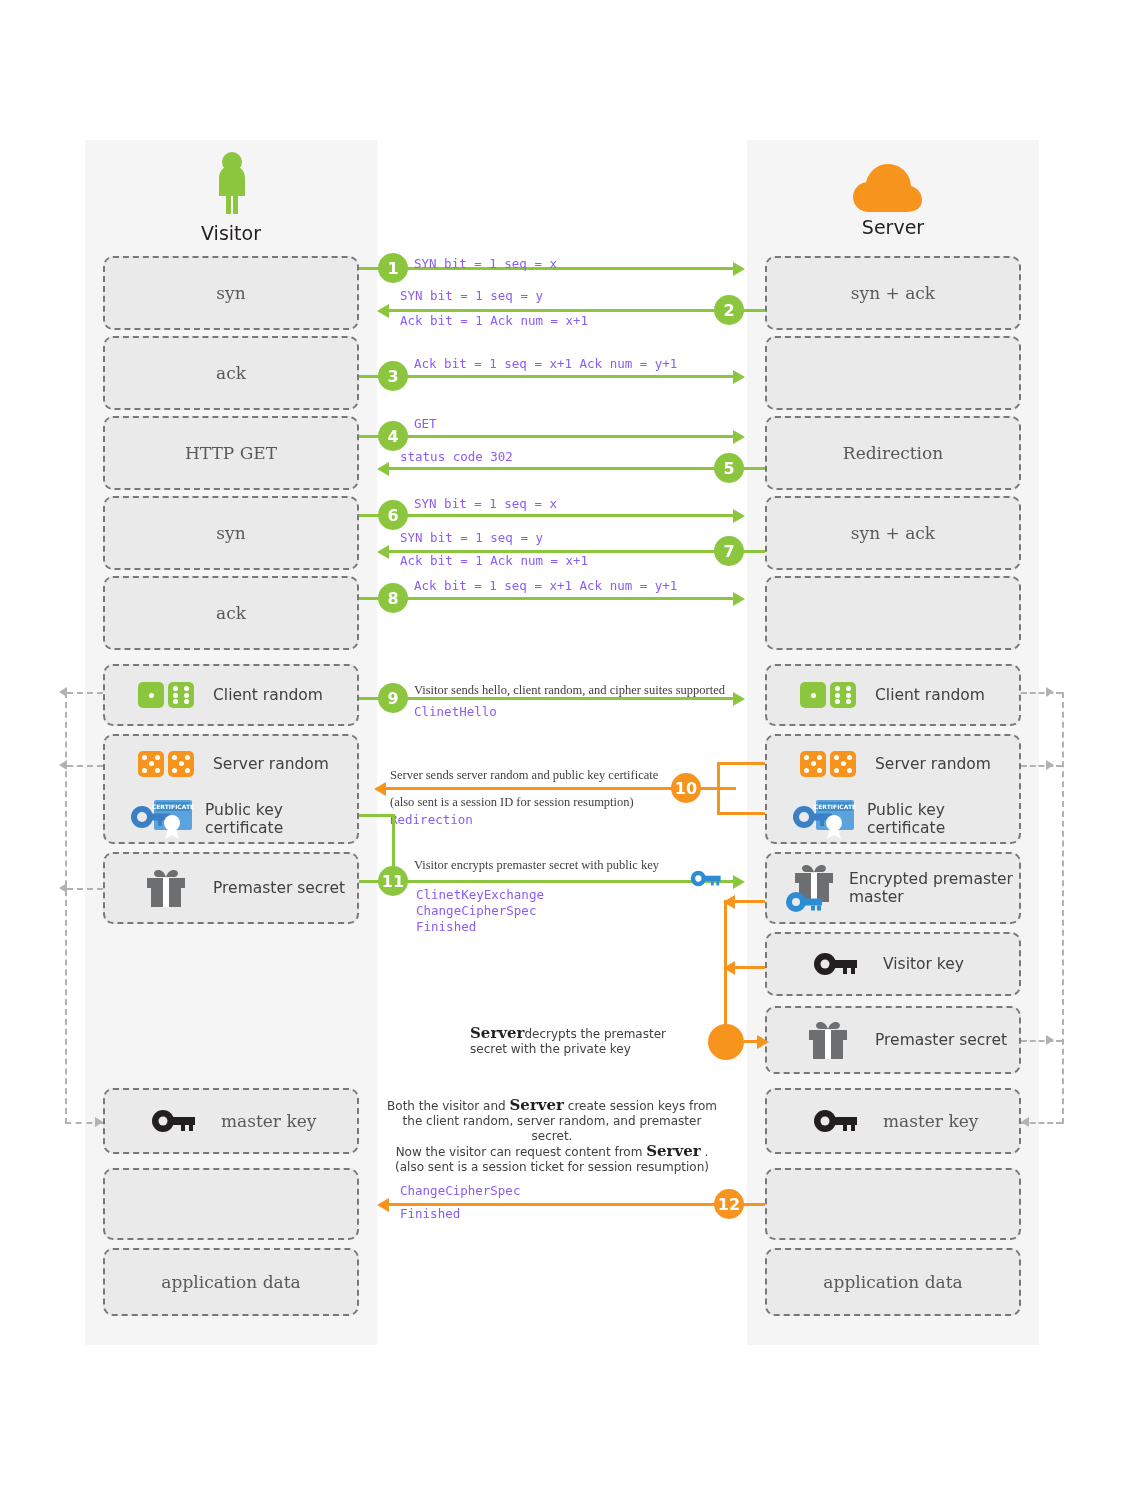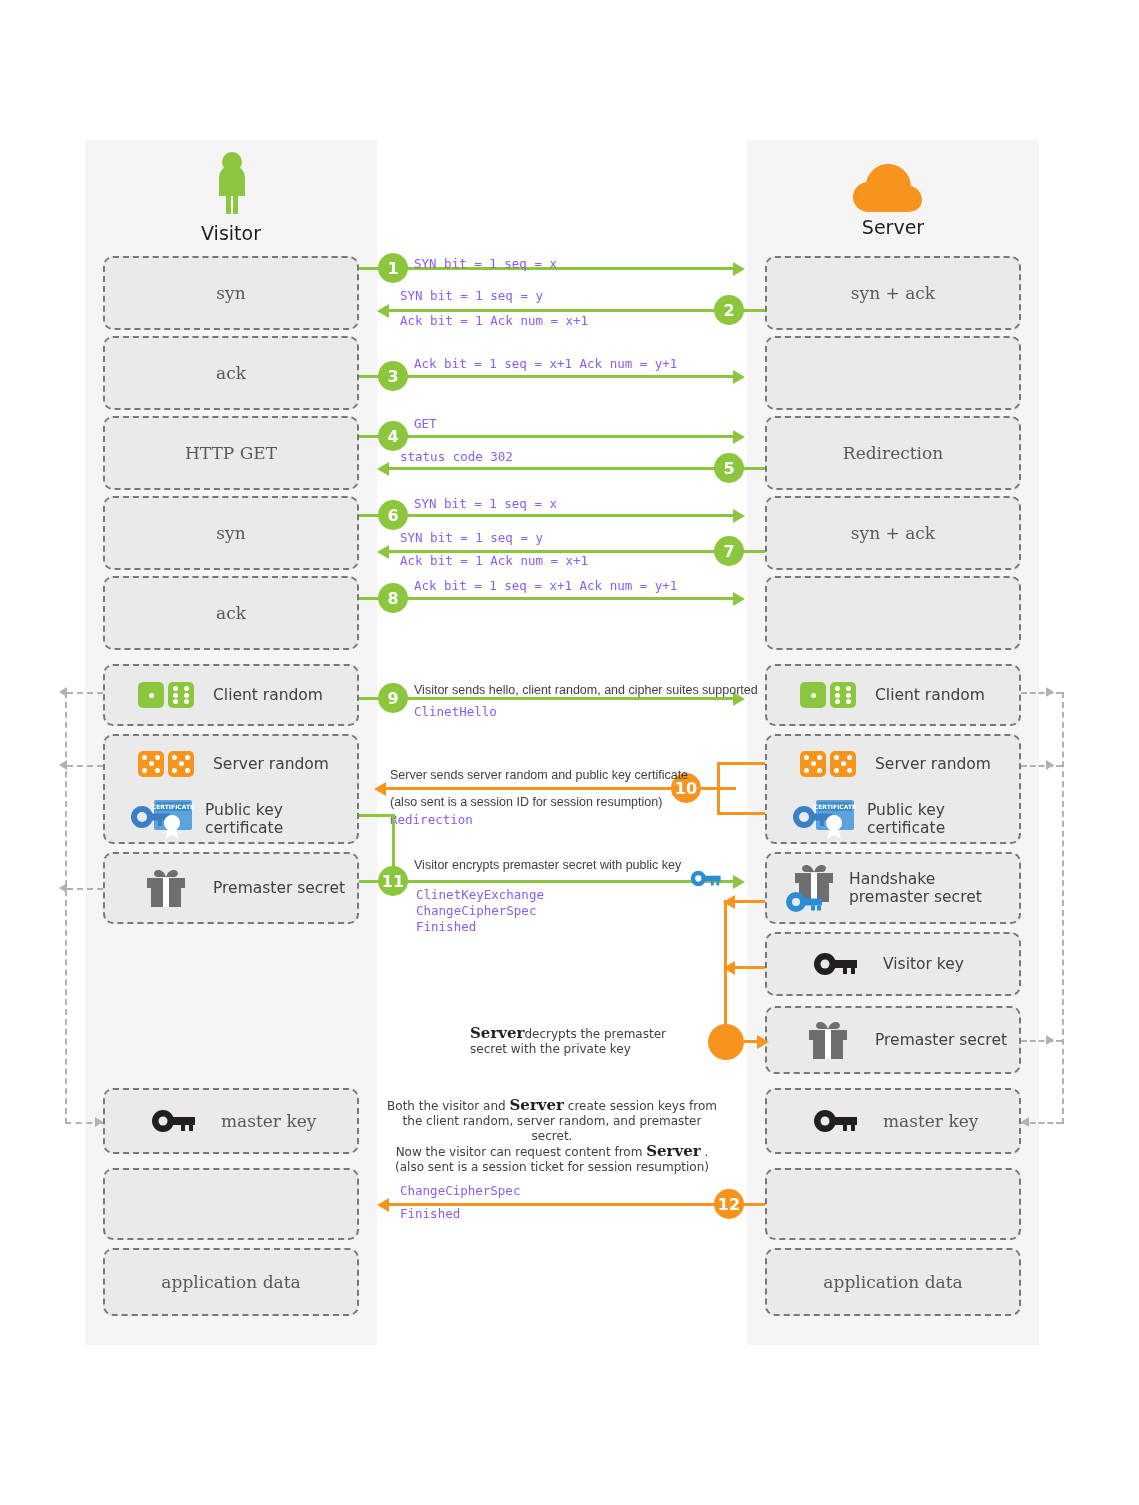--- a/index.html
+++ b/index.html
@@ -87,21 +87,21 @@
   .step.g{background:#8cc63e;}
   .step.o{background:#f7941e;}
   .step.s30{width:30px;height:30px;font-size:16px;}
 
   
   .mono{
     font-family:"DejaVu Sans Mono","Liberation Mono",monospace;
     font-size:12.5px;color:#8b5cf6;white-space:pre;line-height:16px;
   }
   .sans{
-    font-family:Liberation Sans, sans-serif;
+    font-family:Liberation Serif, serif;
     font-size:12.5px;color:#414042;white-space:nowrap;line-height:16px;
   }
   .sansc{
     font-family:"DejaVu Sans","Liberation Sans",sans-serif;
     font-size:12px;color:#414042;line-height:15px;text-align:center;
   }
   .servword{
     font-family:"DejaVu Serif","Liberation Serif",serif;
     font-weight:bold;font-size:15px;color:#231f20;
   }
@@ -359,21 +359,21 @@
           <rect x="11" y="11" width="38" height="10" fill="#6d6e70"></rect>
           <rect x="15" y="21" width="30" height="19" fill="#6d6e70"></rect>
           <rect x="27" y="11" width="6" height="29" fill="#ffffff"></rect>
           <circle cx="12" cy="40" r="10" fill="#2d8dd4"></circle>
           <circle cx="12" cy="40" r="4" fill="#eaeaea"></circle>
           <rect x="20" y="36.5" width="18" height="7" fill="#2d8dd4"></rect>
           <rect x="27" y="43.5" width="4" height="5" fill="#2d8dd4"></rect>
           <rect x="33" y="43.5" width="4" height="5" fill="#2d8dd4"></rect>
         </svg>
       </span>
-      <span class="tx" style="margin-left:8px;">Handshake premaster secret</span>
+      <span class="tx" style="margin-left:8px;">Encrypted premaster master</span>
     </div>
   </div>
 
   <div class="abs dbox" style="left:765px;top:932px;width:256px;height:64px;">
     <div class="row" style="height:60px;padding-left:38px;">
       <span class="ic">
         <svg width="46" height="26" viewBox="0 0 46 26">
           <circle cx="12" cy="13" r="11" fill="#231f20"></circle>
           <circle cx="12" cy="13" r="4.5" fill="#eaeaea"></circle>
           <rect x="21" y="9" width="23" height="8" fill="#231f20"></rect>

